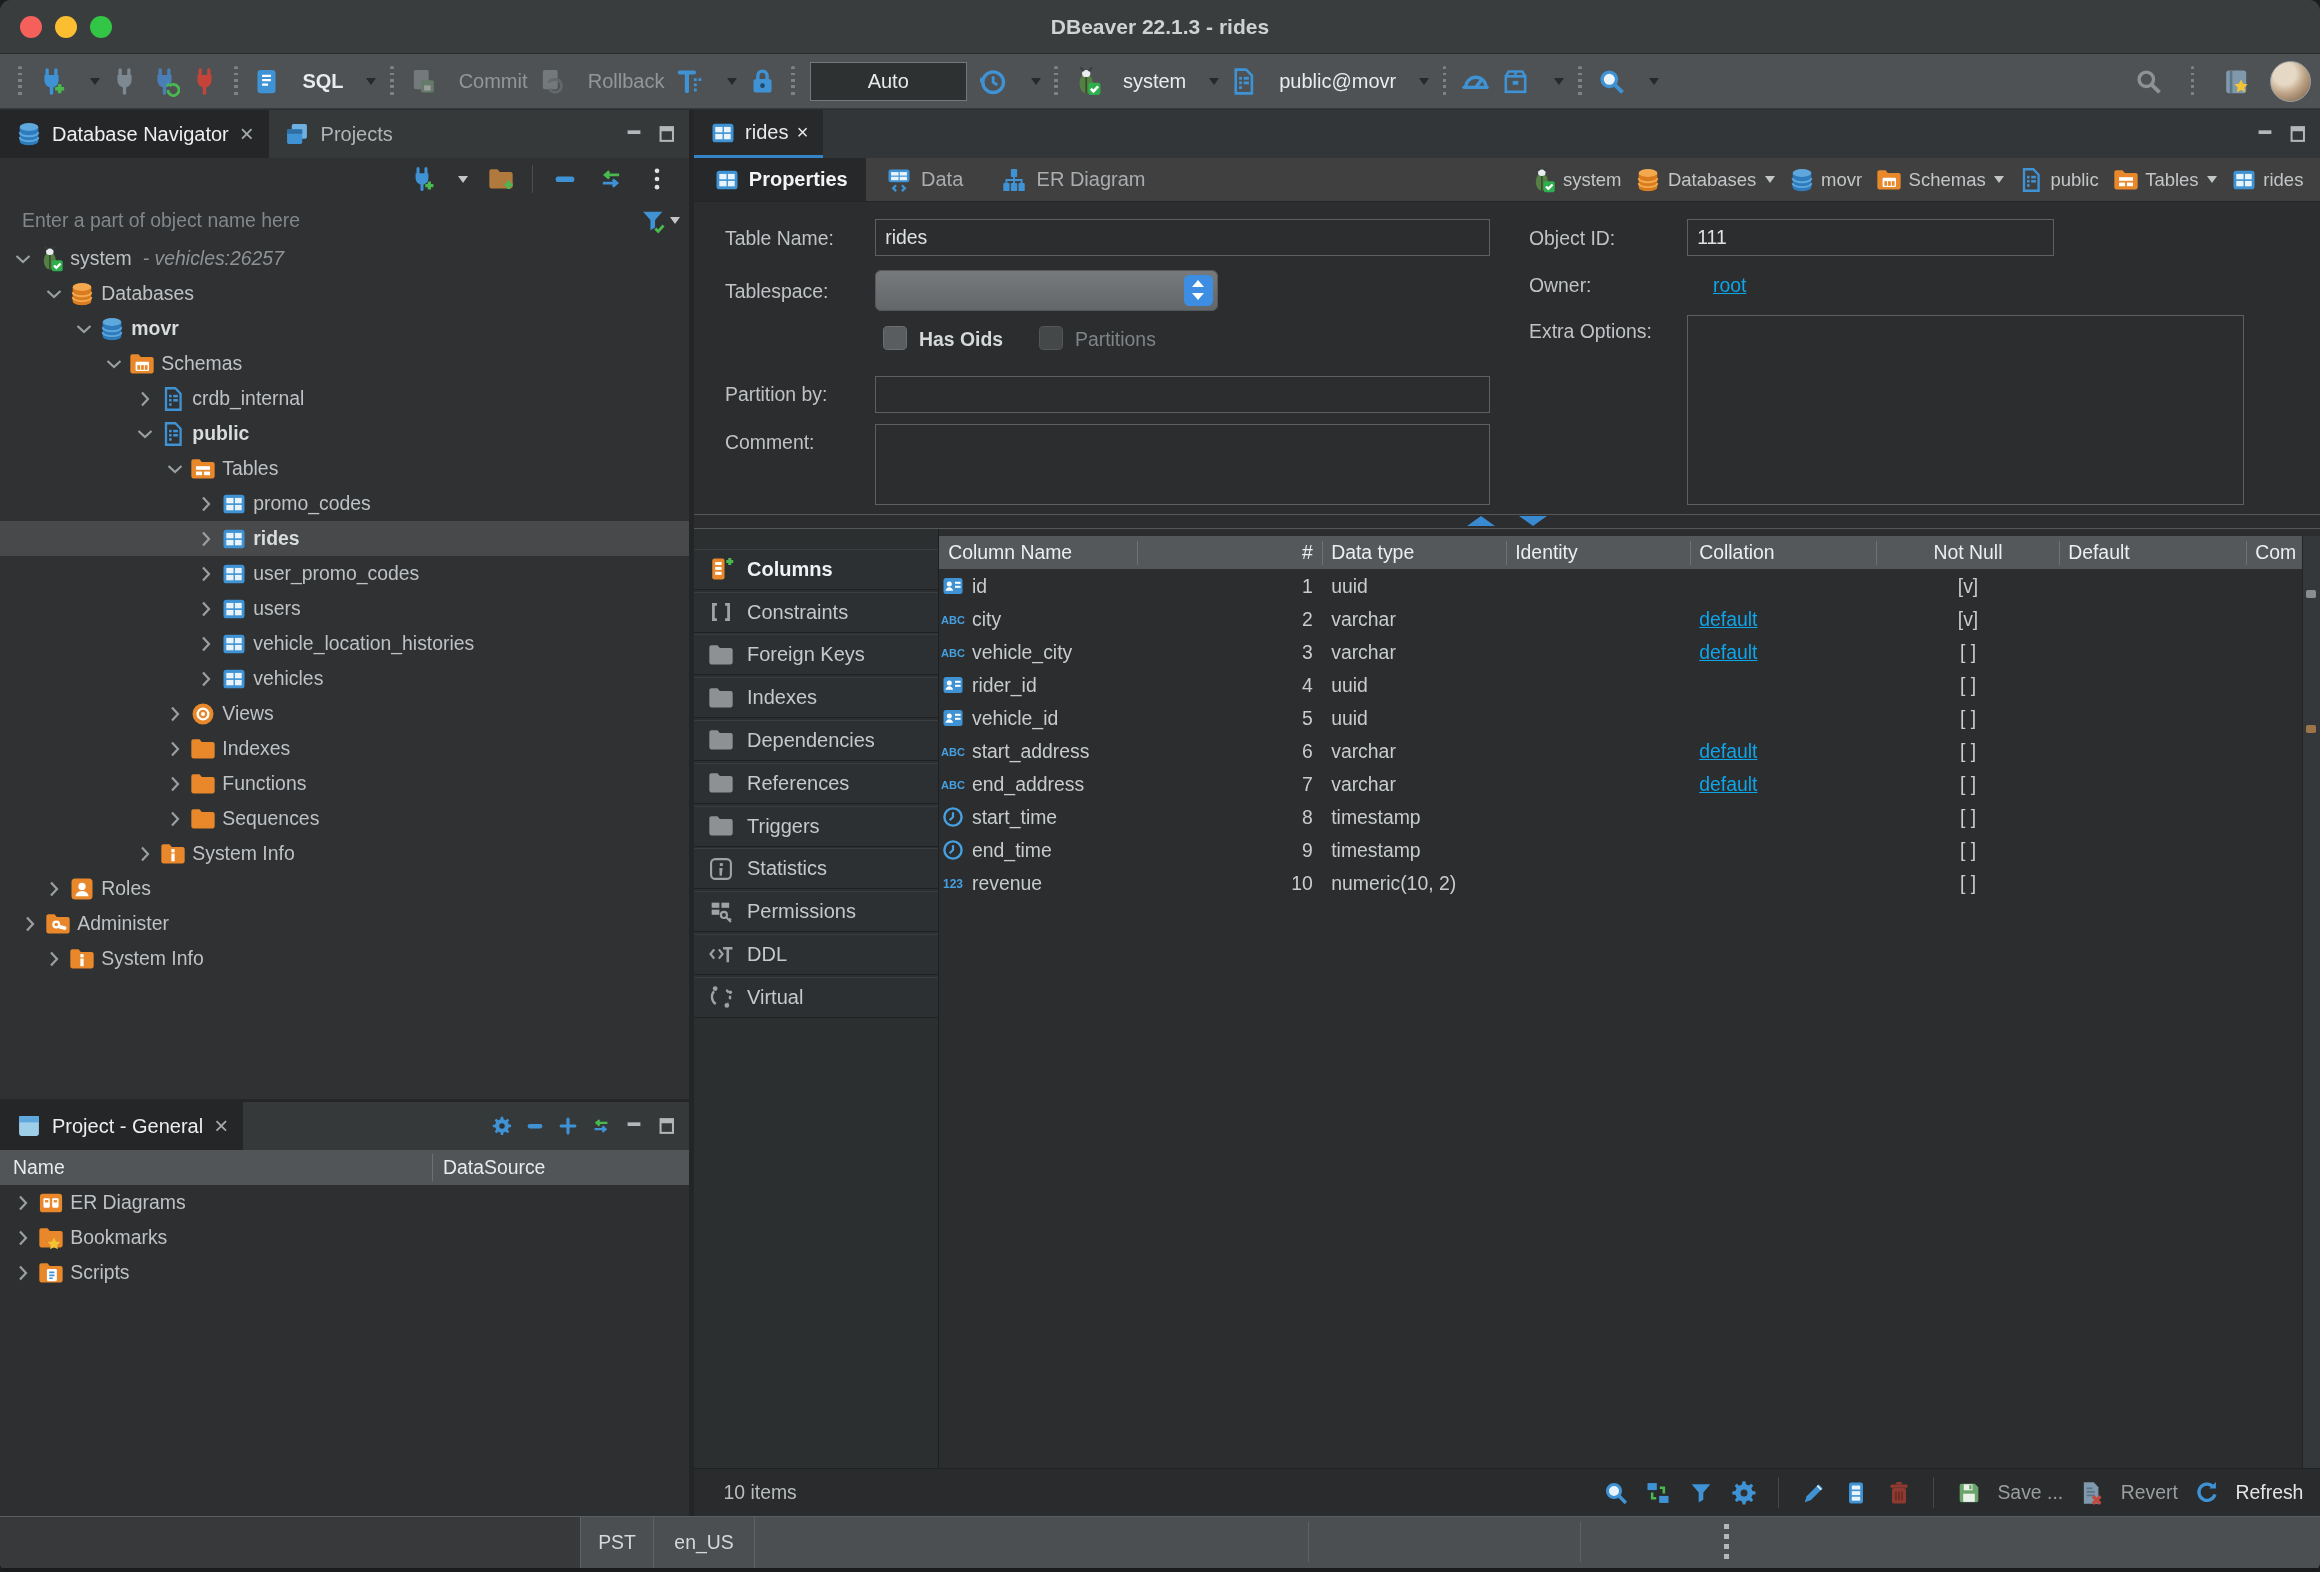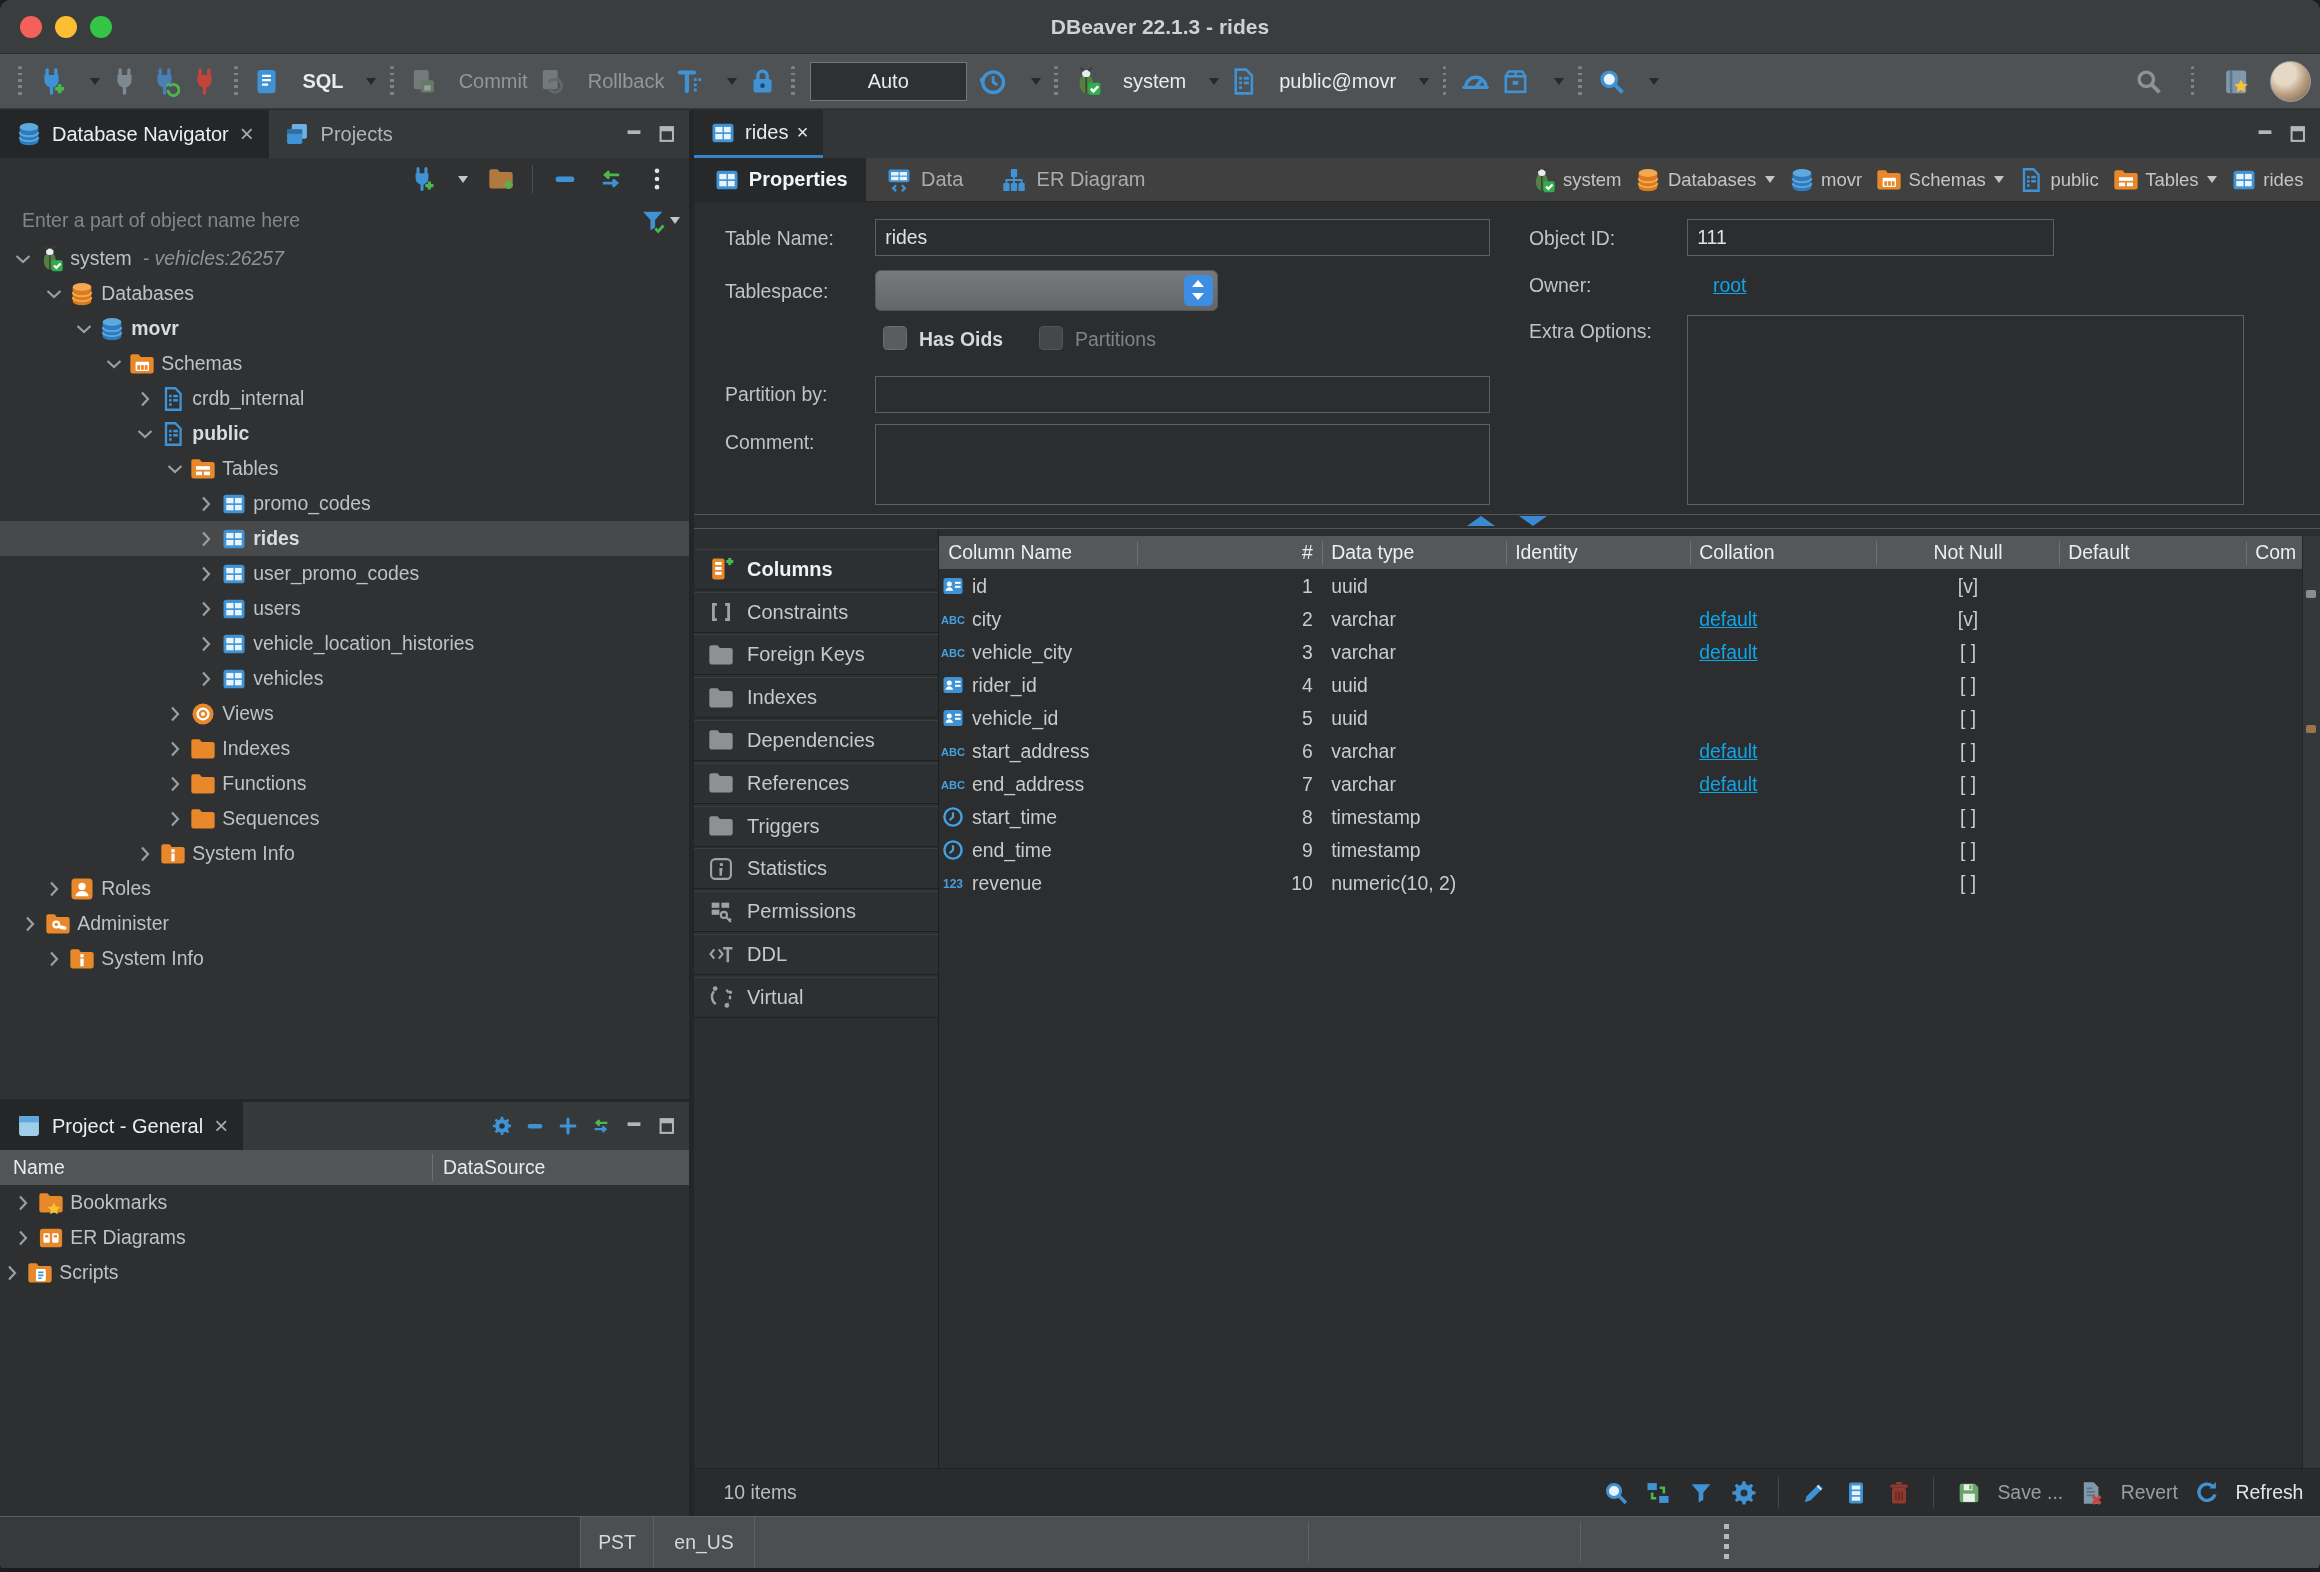--- a/index.html
+++ b/index.html
@@ -817,44 +817,44 @@
         </div>
         <div class="projrows" id="proj-rows">
             <div class="trow" style="padding-left: 11px;">
               <span class="chev">
                 <svg viewBox="0 0 24 24">
                   <path d="M9 5.5l6 6.5-6 6.5" stroke="#9aa0a2" stroke-width="2.2" fill="none"></path>
                 </svg>
               </span>
               <span class="i">
                 <svg viewBox="0 0 24 24">
-                  <path d="M2 5.5c0-1 .8-1.8 1.8-1.8h5.2l2 2.4h9.2c1 0 1.8.8 1.8 1.8v10.4c0 1-.8 1.8-1.8 1.8H3.8c-1 0-1.8-.8-1.8-1.8z" fill="#e8882a"></path>
-                  <path d="M14.5 11.5l1.7 3.4 3.7.5-2.7 2.6.7 3.7-3.4-1.8-3.3 1.8.6-3.7-2.6-2.6 3.7-.5z" fill="#f3c435"></path>
-                </svg>
-              </span>
-              <span>Bookmarks</span>
-            </div>
-            <div class="trow" style="padding-left: 11px;">
-              <span class="chev">
-                <svg viewBox="0 0 24 24">
-                  <path d="M9 5.5l6 6.5-6 6.5" stroke="#9aa0a2" stroke-width="2.2" fill="none"></path>
-                </svg>
-              </span>
-              <span class="i">
-                <svg viewBox="0 0 24 24">
                   <rect x="2.5" y="4" width="19" height="16" rx="2.5" fill="#e8882a"></rect>
                   <rect x="5.5" y="8" width="5.5" height="8" rx="1" fill="#fff"></rect>
                   <rect x="13" y="8" width="5.5" height="8" rx="1" fill="#fff"></rect>
                   <rect x="6.8" y="9.5" width="2.9" height="2" fill="#e8882a"></rect>
                   <rect x="14.3" y="9.5" width="2.9" height="2" fill="#e8882a"></rect>
                 </svg>
               </span>
               <span>ER Diagrams</span>
             </div>
-            <div class="trow" style="">
+            <div class="trow" style="padding-left: 11px;">
+              <span class="chev">
+                <svg viewBox="0 0 24 24">
+                  <path d="M9 5.5l6 6.5-6 6.5" stroke="#9aa0a2" stroke-width="2.2" fill="none"></path>
+                </svg>
+              </span>
+              <span class="i">
+                <svg viewBox="0 0 24 24">
+                  <path d="M2 5.5c0-1 .8-1.8 1.8-1.8h5.2l2 2.4h9.2c1 0 1.8.8 1.8 1.8v10.4c0 1-.8 1.8-1.8 1.8H3.8c-1 0-1.8-.8-1.8-1.8z" fill="#e8882a"></path>
+                  <path d="M14.5 11.5l1.7 3.4 3.7.5-2.7 2.6.7 3.7-3.4-1.8-3.3 1.8.6-3.7-2.6-2.6 3.7-.5z" fill="#f3c435"></path>
+                </svg>
+              </span>
+              <span>Bookmarks</span>
+            </div>
+            <div class="trow" style="padding-left: 11px;">
               <span class="chev">
                 <svg viewBox="0 0 24 24">
                   <path d="M9 5.5l6 6.5-6 6.5" stroke="#9aa0a2" stroke-width="2.2" fill="none"></path>
                 </svg>
               </span>
               <span class="i">
                 <svg viewBox="0 0 24 24">
                   <path d="M2 5.5c0-1 .8-1.8 1.8-1.8h5.2l2 2.4h9.2c1 0 1.8.8 1.8 1.8v10.4c0 1-.8 1.8-1.8 1.8H3.8c-1 0-1.8-.8-1.8-1.8z" fill="#e8882a"></path>
                   <rect x="8.5" y="8.5" width="8.5" height="10.5" rx="1" fill="#fff"></rect>
                   <path d="M10.5 11.5h4.5M10.5 14h4.5M10.5 16.5h3" stroke="#3f93d4" stroke-width="1.4"></path>

